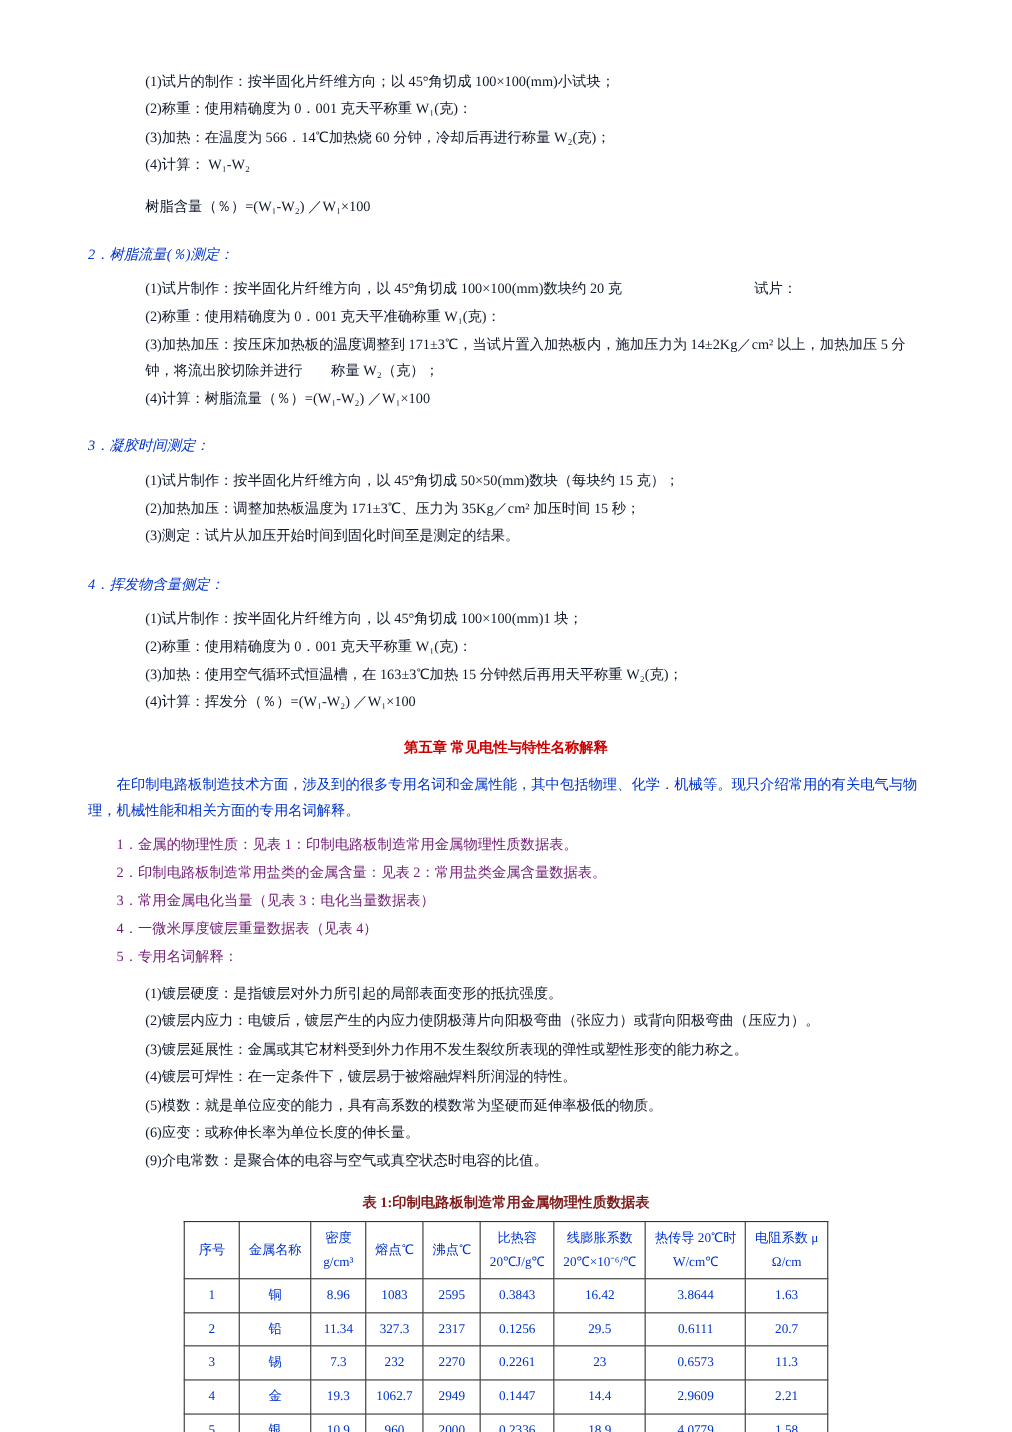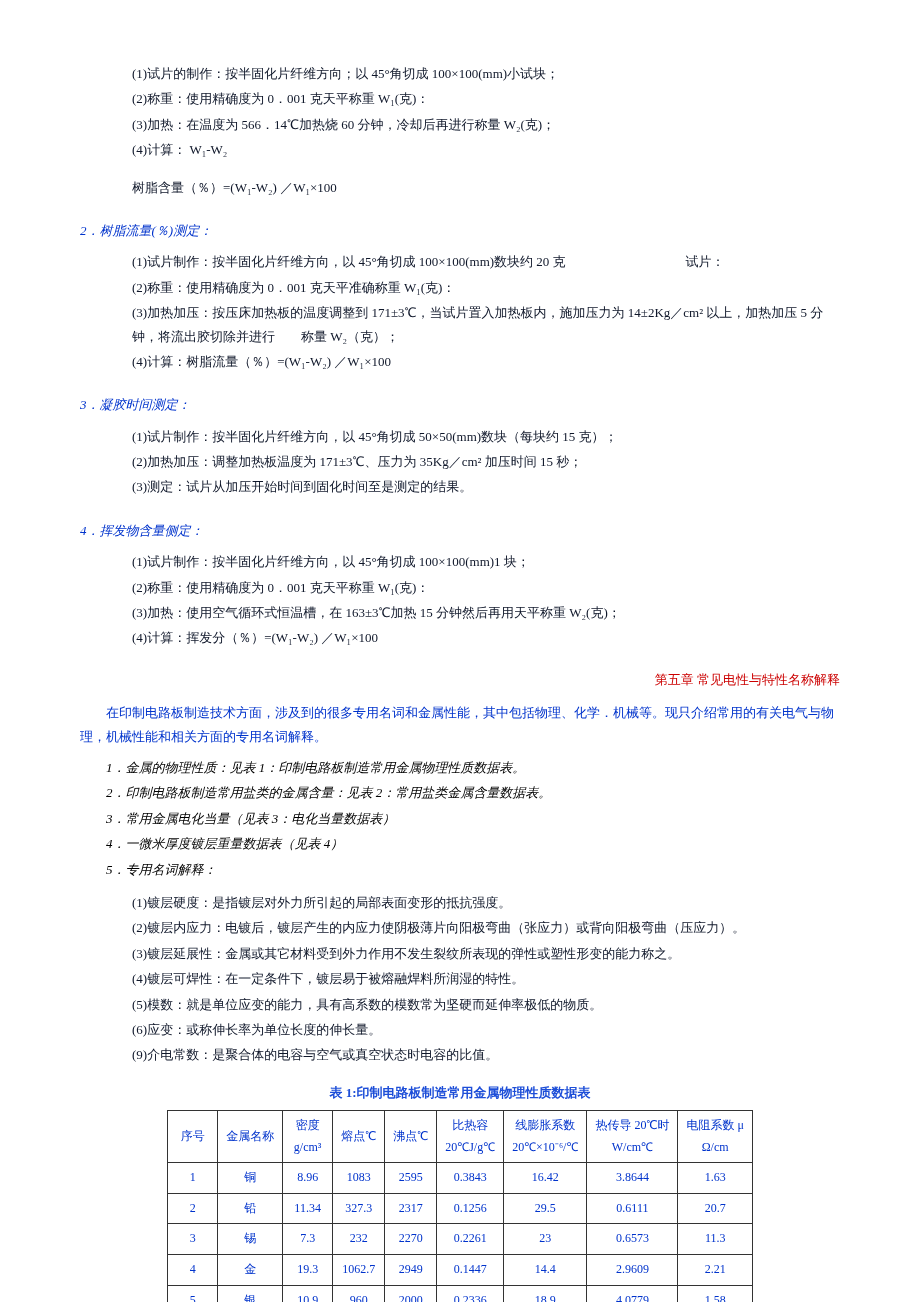--- a/index.html
+++ b/index.html
@@ -6,25 +6,25 @@
     body {
       font-family: "Microsoft YaHei", "SimSun", serif;
       font-size: 13px;
       line-height: 1.8;
       color: #333;
       background: #fff;
       padding: 60px 80px;
       width: 920px;
     }
     .section-title { color: #0033cc; margin-top: 20px; margin-bottom: 8px; font-style: italic; }
-    .chapter-title { color: #cc0000; font-weight: normal; text-align: right; margin: 18px 0 10px; }
-    .table-title { color: #1d4ed8; font-weight: bold; text-align: center; margin: 14px 0 6px; }
+    .chapter-title { color: #cc0000; font-weight: bold; text-align: center; margin: 18px 0 10px; }
+    .table-title { color: #7f1d1d; font-weight: bold; text-align: center; margin: 14px 0 6px; }
     p { margin: 2px 0; }
     .blue { color: #0033cc; }
-    .list-item { color: #000000; margin-left: 2em; font-style: italic; }
+    .list-item { color: #701a75; margin-left: 2em; }
     .sub-list p { color: #0f172a; margin-left: 4em; }
     .intro { color: #0033cc; text-indent: 2em; margin: 8px 0; }
     table { border-collapse: collapse; margin: 6px auto 14px; }
     th, td { border: 1px solid #333; padding: 4px 8px; text-align: center; font-size: 12px; color: #0033cc; }
     th { font-weight: normal; }
     .t1 th, .t1 td { min-width: 50px; }
     .right-note { display: inline-block; margin-left: 120px; }
   </style>
 </head>
 <body>

